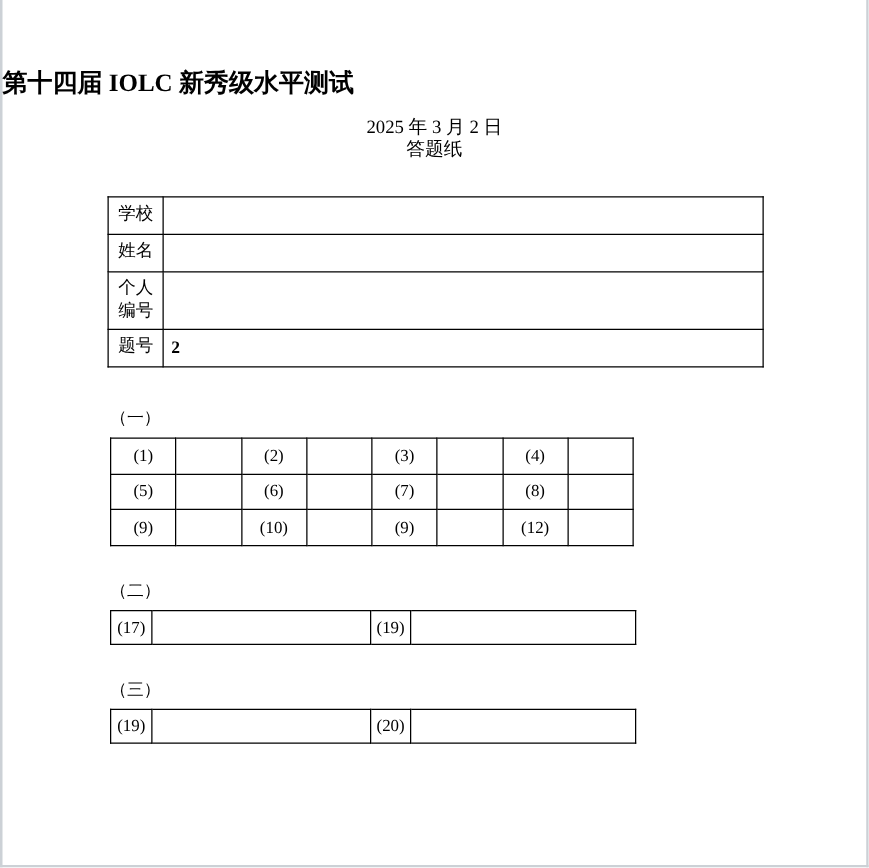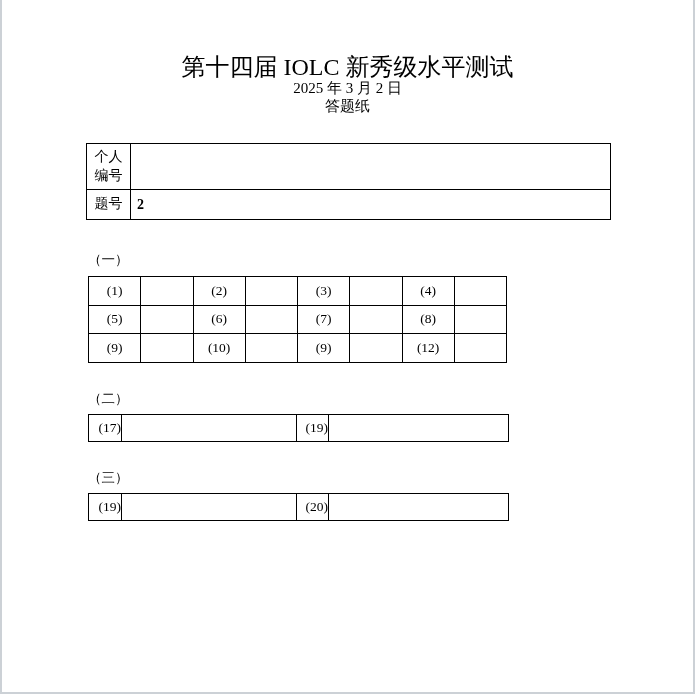--- a/index.html
+++ b/index.html
@@ -11,22 +11,22 @@
     overflow: hidden;
   }
   .page {
     box-sizing: border-box;
     width: 695px; height: 694px;
     border-left: 2px solid #ccd1d6;
     border-right: 2px solid #ccd1d6;
     border-bottom: 2px solid #ccd1d6;
     padding-top: 55px;
   }
-  .title   { text-align: center; font-size: 24px; line-height: 24px; }
-  .date    { text-align: center; font-size: 15px; line-height: 18px; }
+  .title   { text-align: left; font-size: 20px; line-height: 24px; font-weight: bold; }
+  .date    { text-align: center; font-size: 15px; line-height: 18px; margin-top: 14px; }
   .subtitle{ text-align: center; font-size: 15px; line-height: 18px; }
 
   table { border-collapse: collapse; table-layout: fixed; }
   td {
     border: 1.5px solid #000000;
     font-size: 14px;
     vertical-align: middle;
     padding: 0;
     overflow: hidden;
   }
@@ -47,37 +47,45 @@
   .sec-heading { font-size: 13.5px; line-height: 16px; margin: 28px 0 0 86px; }
   .sec-heading.first { margin-top: 32px; }
 
   
   .grid-table { margin: 8px 0 0 86px; width: 419px; }
   .grid-table td { height: 27.5px; text-align: center; font-size: 13.5px; }
 
   
   .two-table { margin: 7px 0 0 86px; width: 420px; }
   .two-table td { height: 26px; font-size: 13.5px; }
-  .two-table td.lbl { text-align: right; }
+  .two-table td.lbl { text-align: center; }
 </style>
 </head>
 <body>
 
 <div class="page">
 
   <div class="title">第十四届 IOLC 新秀级水平测试</div>
   <div class="date">2025 年 3 月 2 日</div>
   <div class="subtitle">答题纸</div>
 
   <table class="info-table">
     <colgroup>
         <col style="width:44px">
         <col>
       </colgroup>
     <tbody>
+      <tr>
+        <td class="lbl rh">学校</td>
+        <td class="val"></td>
+      </tr>
+      <tr>
+        <td class="lbl rh">姓名</td>
+        <td class="val"></td>
+      </tr>
       <tr>
         <td class="lbl rh-tall">个人
 编号</td>
         <td class="val"></td>
       </tr>
       <tr>
         <td class="lbl rh">题号</td>
         <td class="val val-bold">2</td>
       </tr>
     </tbody>

